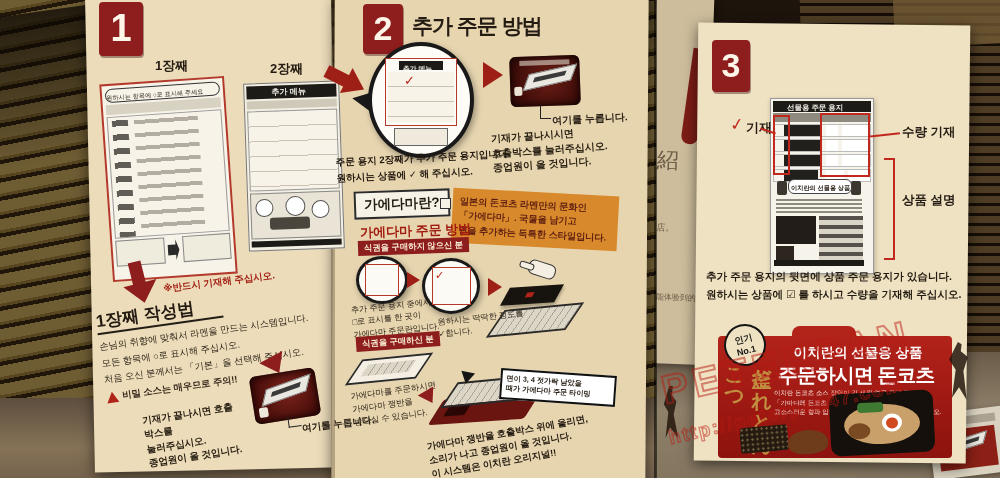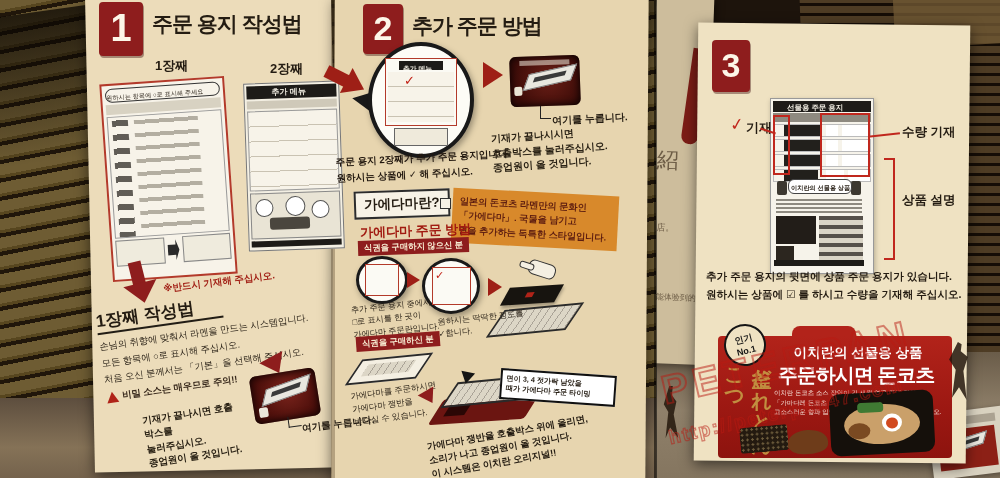--- a/index.html
+++ b/index.html
@@ -65,21 +65,20 @@
     <div class="abs blinds-l"></div>
     <div class="abs" style="left:-20px;top:-30px;width:720px;height:150px;background:linear-gradient(180deg,rgba(10,6,2,.75),rgba(10,6,2,0));transform:rotate(-8deg);"></div>
     <div class="abs table-l"></div>
     <div class="abs" style="left:622px;top:440px;width:6px;height:6px;border-radius:50%;background:#bcb7ac;box-shadow:4px 9px 0 #b2ada1,8px 18px 0 #aba698,11px 27px 0 #b2ada1,13px 36px 0 #a49f92;"></div>
 
     <div class="abs panel" style="left:90px;top:-4px;width:246px;height:474px;transform:rotate(-1.2deg);"></div>
     <div class="abs panel" style="left:333px;top:-2px;width:314px;height:482px;background:#e7d5af;transform:rotate(.4deg);"></div>
     <div class="abs" style="left:331px;top:0;width:4px;height:478px;background:rgba(90,70,40,.35);"></div>
 
     <div class="abs badge b" style="left:99px;top:2px;width:44px;height:54px;font-size:38px;line-height:52px;">1</div>
-    <div class="abs b" style="left:152px;top:10px;font-size:21px;letter-spacing:-1px;">주문 용지 작성법</div>
     <div class="abs b" style="left:155px;top:57px;font-size:13px;">1장째</div>
     <div class="abs b" style="left:270px;top:60px;font-size:13px;">2장째</div>
 
     <div class="abs formthumb" style="left:106px;top:80px;width:115px;height:188px;transform:rotate(-4deg);padding:3px;">
       <div style="border:1px solid #333;border-radius:12px;height:12px;overflow:hidden;"><span class="tinyscale" style="font-size:10px;">원하시는 항목에 ○로 표시해 주세요</span></div>
       <div style="margin-top:2px;height:10px;background:#d8d2c2;"></div>
       <div class="rows chiprows" style="margin-top:2px;height:120px;border:1px solid #999;"></div>
       <div style="margin-top:2px;height:26px;display:flex;gap:3px;">
         <div style="flex:1;border:1px solid #888;background:#efebdd;"></div>
         <div style="width:12px;background:#2a2a2a;clip-path:polygon(0 30%,70% 30%,70% 10%,100% 50%,70% 90%,70% 70%,0 70%);"></div>

